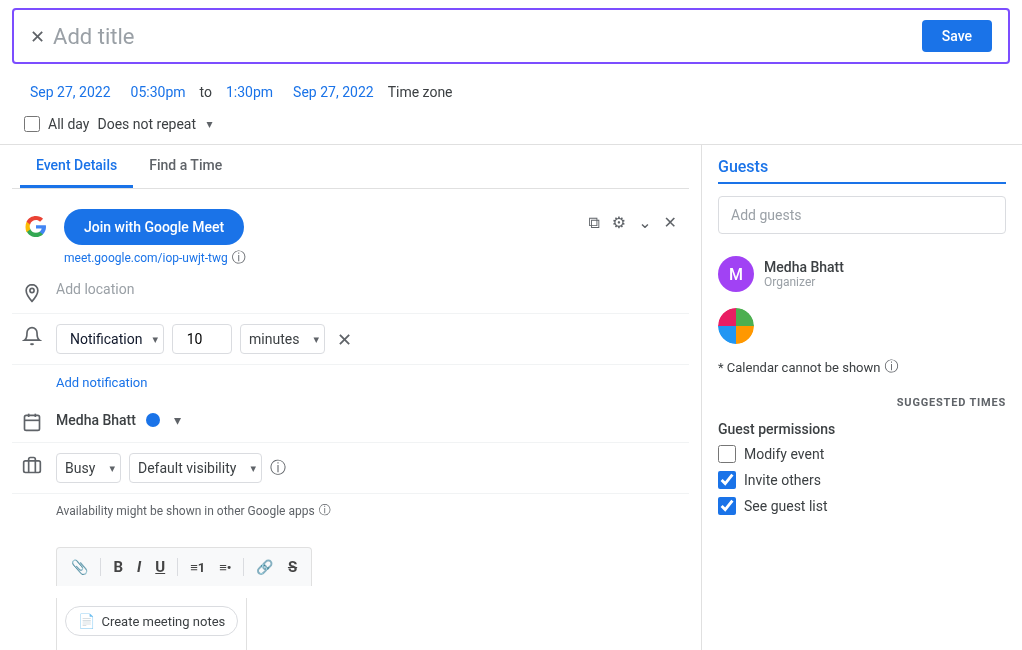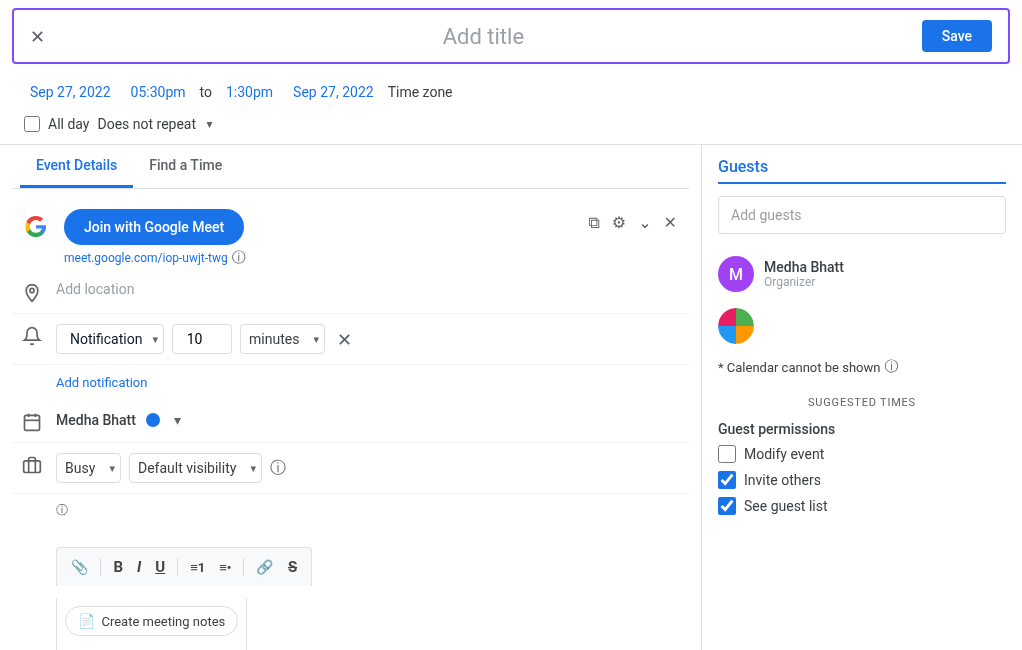--- a/index.html
+++ b/index.html
@@ -29,21 +29,20 @@
       cursor: pointer;
       user-select: none;
     }
     .title-bar input {
       flex: 1;
       border: none;
       outline: none;
       font-size: 22px;
       color: #3c4043;
       background: transparent;
-      text-align: center;
     }
     .title-bar input::placeholder { color: #9aa0a6; }
     .save-btn {
       background: #1a73e8;
       color: #fff;
       border: none;
       border-radius: 4px;
       padding: 8px 20px;
       font-size: 14px;
       font-weight: 500;
@@ -495,24 +494,24 @@
     }
     .warning-help {
       color: #5f6368;
       font-size: 14px;
       cursor: pointer;
     }
 
     
     .suggested-times-label {
       font-size: 11px;
-      font-weight: 400;
+      font-weight: 700;
       color: #5f6368;
       letter-spacing: 0.8px;
-      text-align: center;
+      text-align: right;
       padding: 8px 0 12px;
     }
 
     
     .permissions-label {
       font-size: 14px;
       font-weight: 500;
       color: #3c4043;
       margin-bottom: 8px;
     }
@@ -718,20 +717,21 @@
               <option>Default visibility</option>
               <option>Public</option>
               <option>Private</option>
             </select>
           </div>
           <button class="help-btn">ⓘ</button>
         </div>
       </div>
       <div style="padding: 4px 44px 8px;">
         <span class="availability-note">
+          <span>Availability might be shown in other Google apps</span>
           <span style="color:#5f6368;cursor:pointer;">ⓘ</span>
         </span>
       </div>
 
       <div class="form-row" style="border:none;flex-direction:column;padding:8px 8px 8px 44px;">
         <div class="toolbar-row">
           <button class="toolbar-btn" style="font-size:14px;">📎</button>
           <div class="toolbar-sep"></div>
           <button class="toolbar-btn">B</button>
           <button class="toolbar-btn" style="font-style:italic;">I</button>

